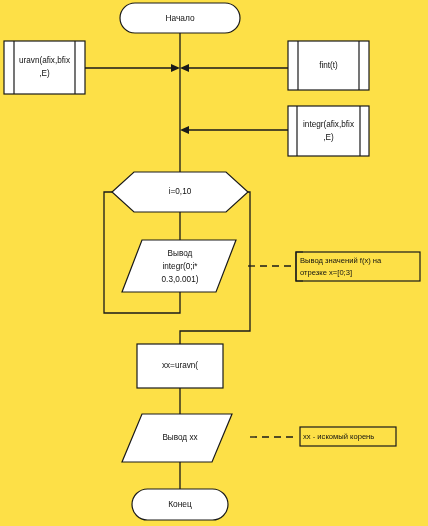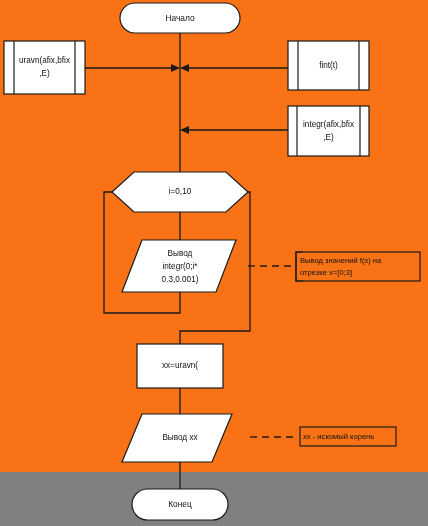--- a/index.html
+++ b/index.html
@@ -9,22 +9,22 @@
   }
   body {
     width: 428px;
     height: 526px;
     overflow: hidden;
     font-family: "Liberation Sans", sans-serif;
   }
   #canvas {
     position: relative;
     width: 428px;
-    height: 472px;
-    background: #f97316;
+    height: 526px;
+    background: #fde047;
   }
   svg.flow {
     position: absolute;
     top: 0;
     left: 0;
     width: 428px;
     height: 526px;
   }
   .shape-fill { fill: #ffffff; stroke: #1a1a1a; stroke-width: 1.2; }
   .ann-fill   { fill: none;    stroke: #1a1a1a; stroke-width: 1.2; }

